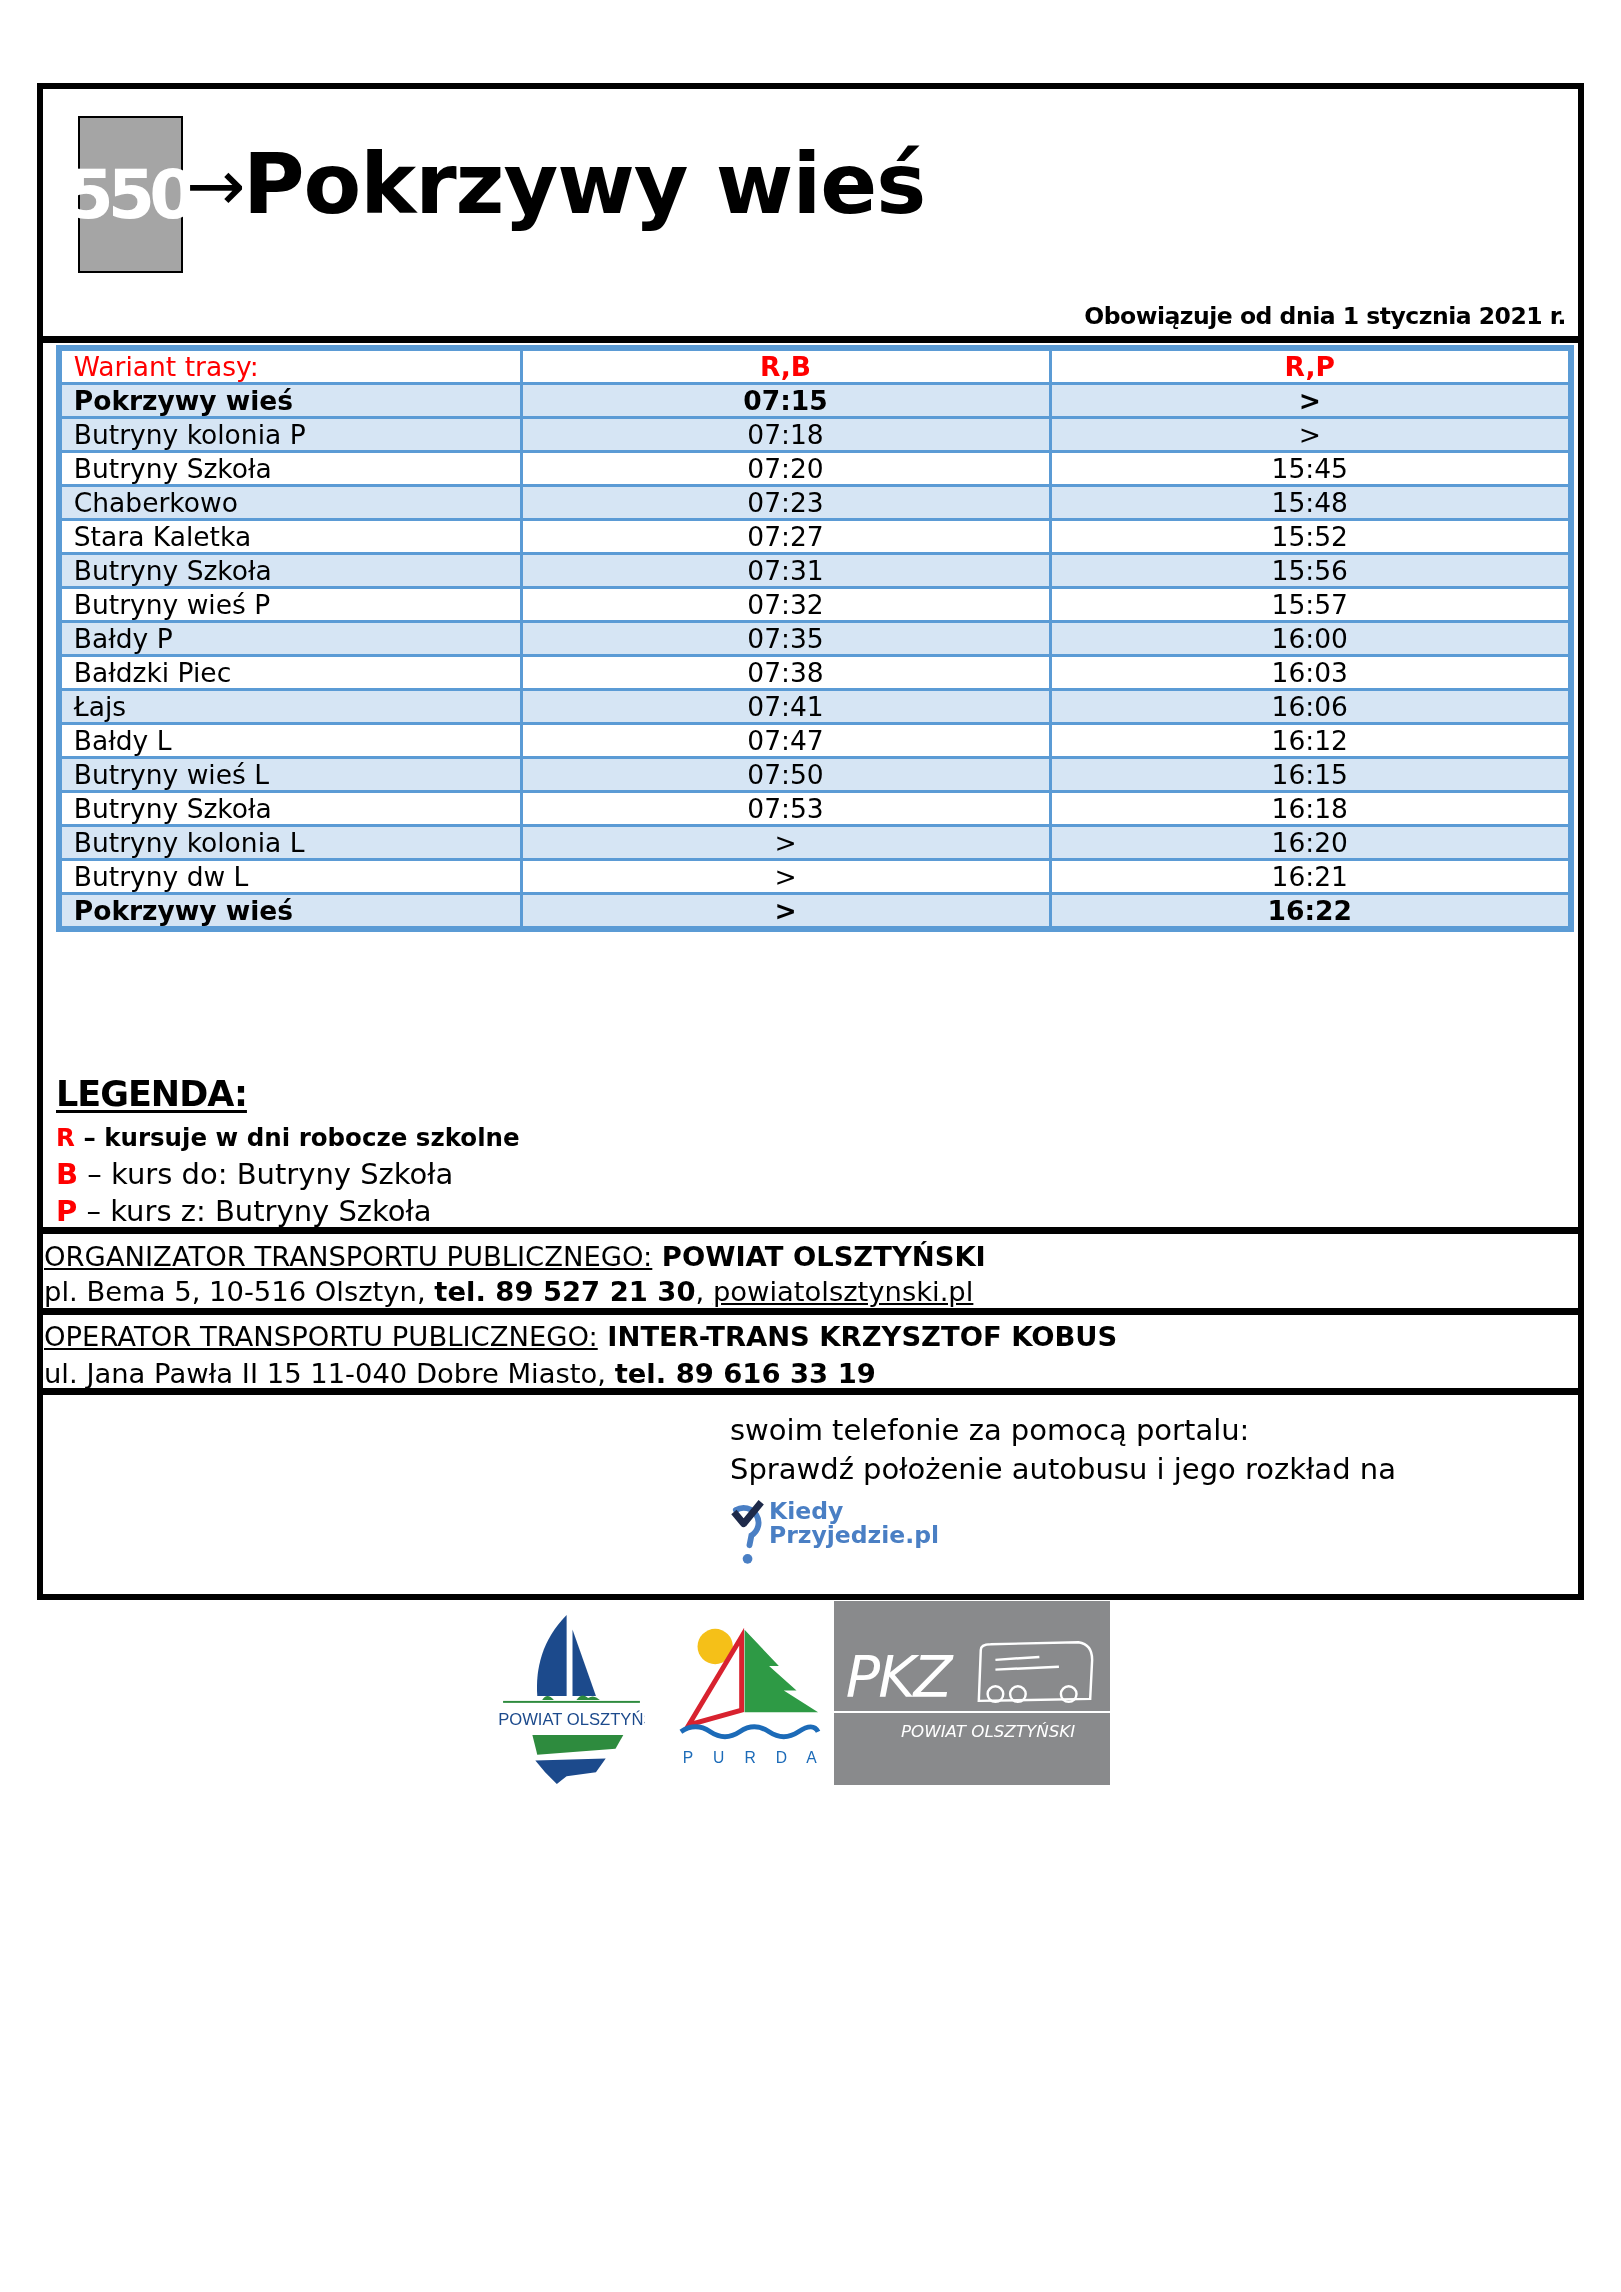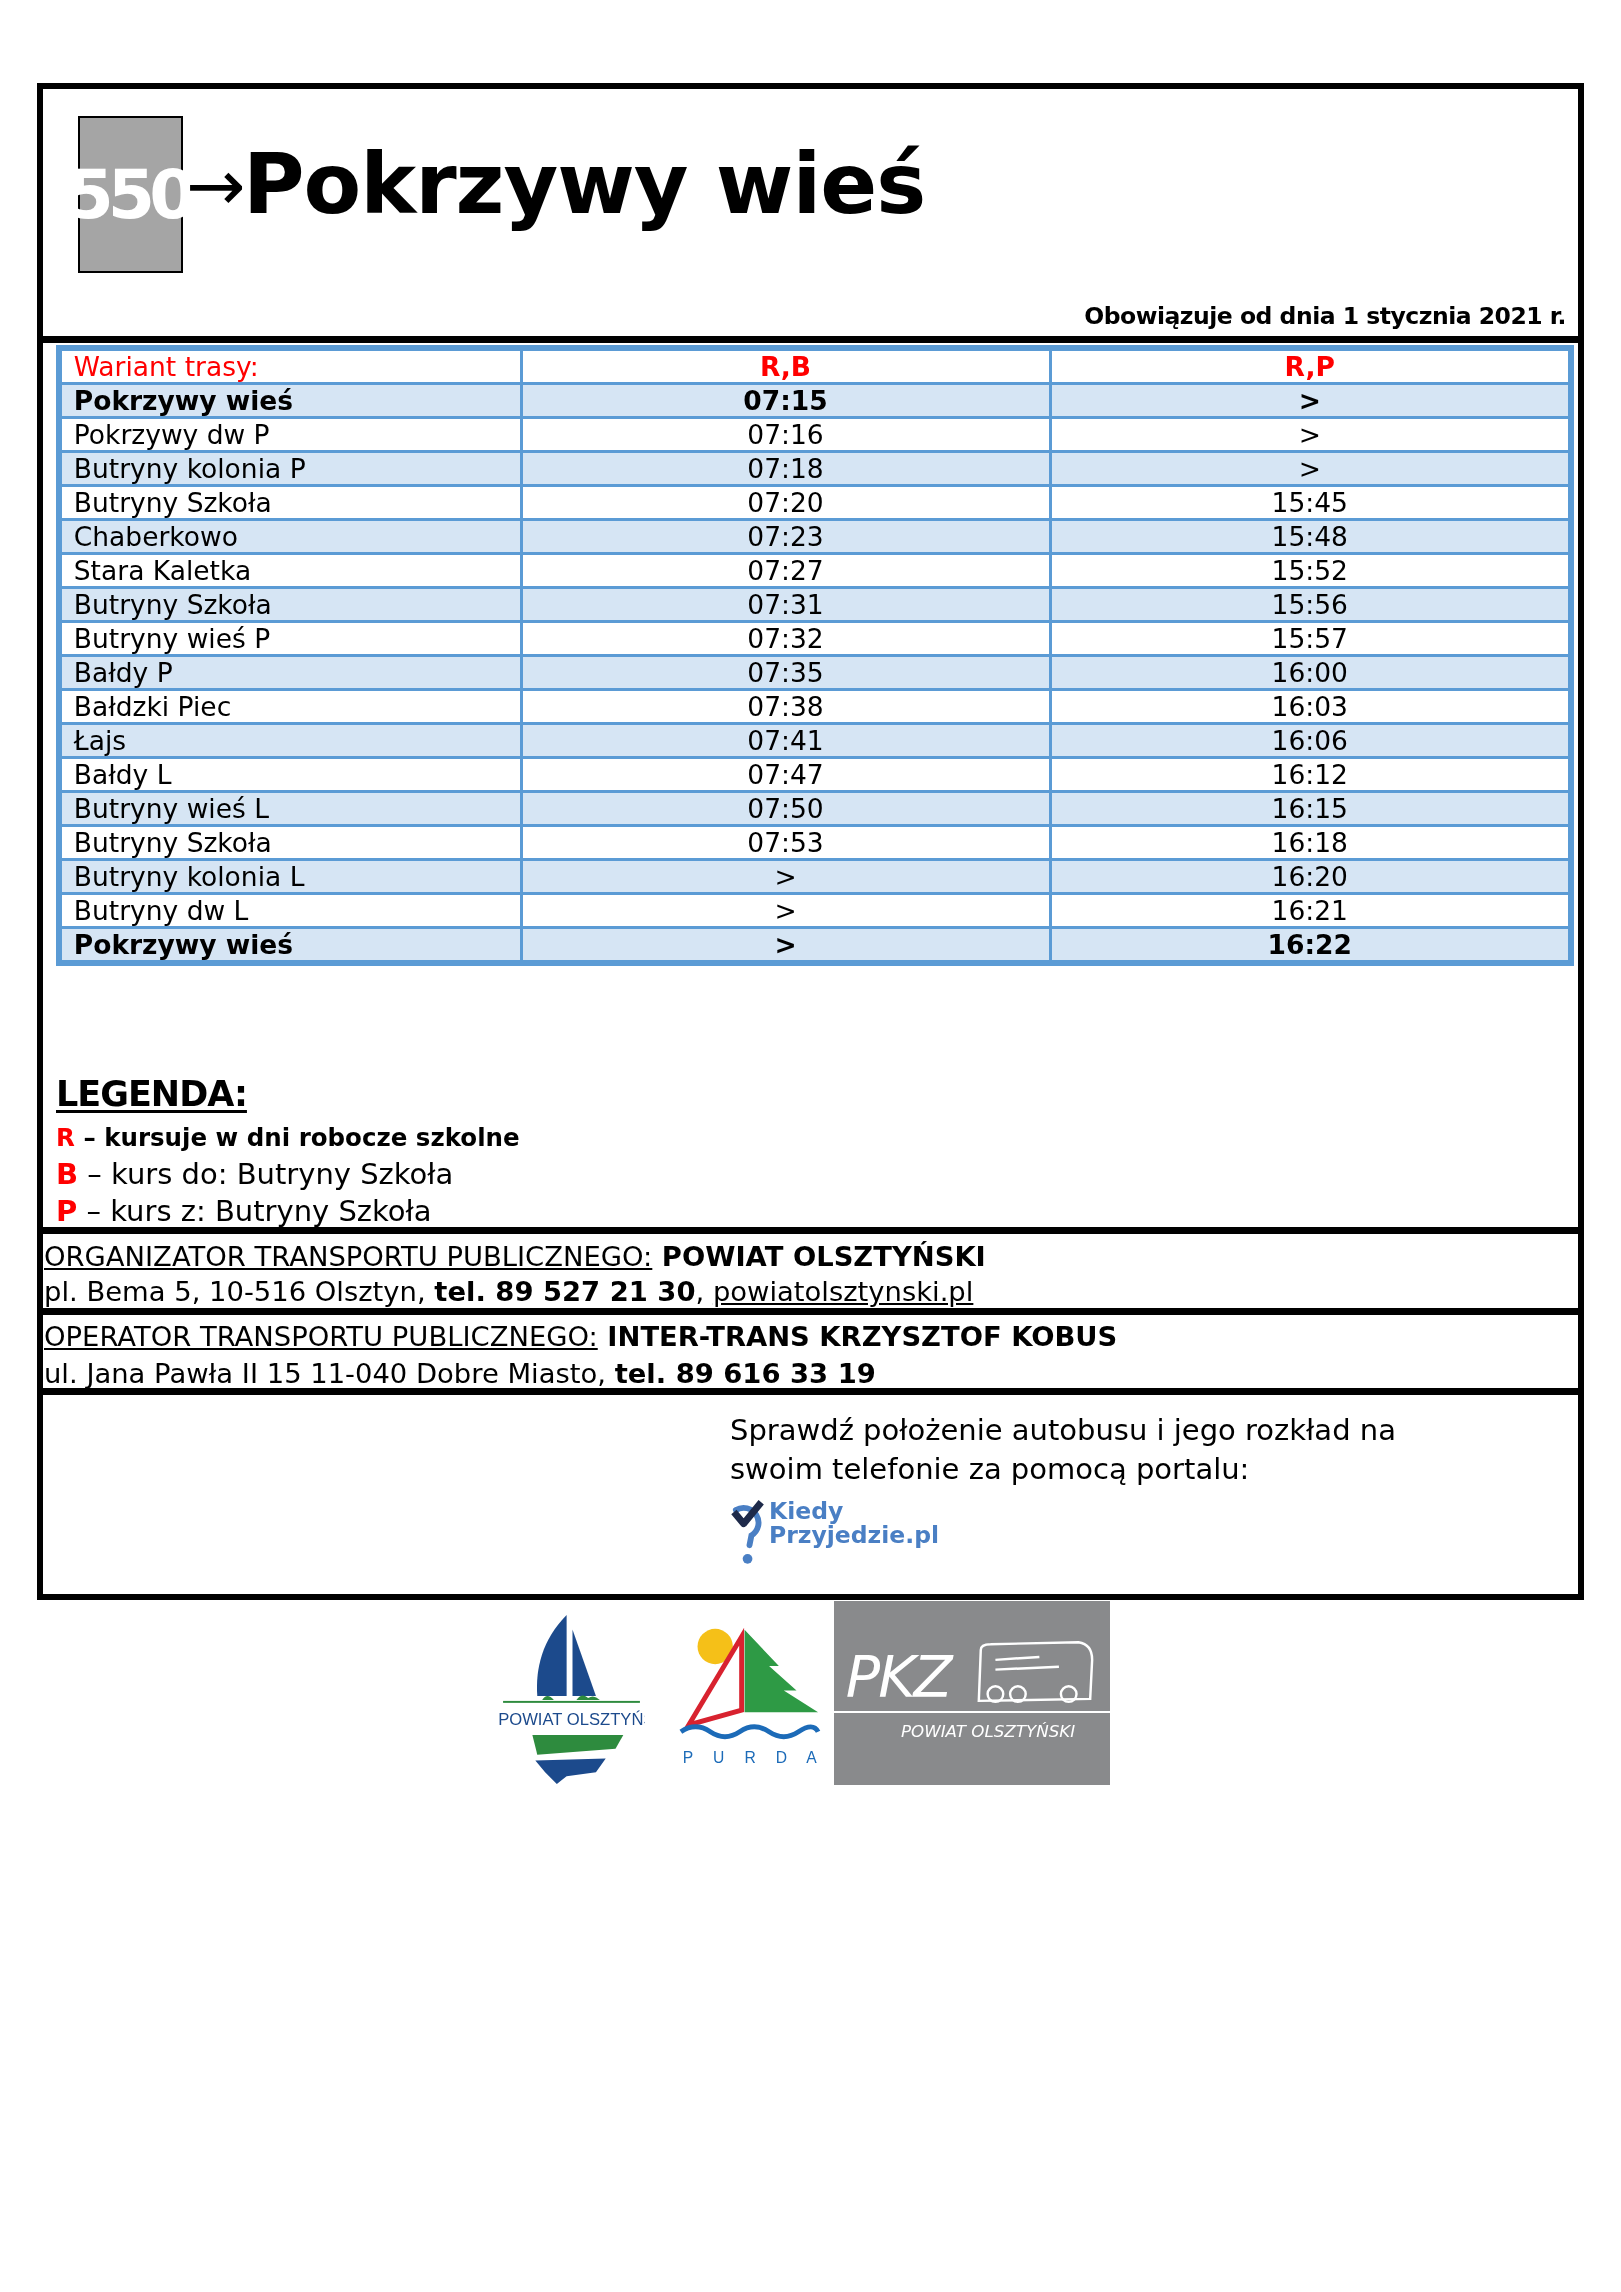--- a/index.html
+++ b/index.html
@@ -92,25 +92,20 @@
       <tr class="hdr">
         <td class="stop">Wariant trasy:</td>
         <td class="time">R,B</td>
         <td class="time">R,P</td>
       </tr>
     <tr class="alt bold">
           <td class="stop">Pokrzywy wieś</td>
           <td class="time">07:15</td>
           <td class="time">&gt;</td>
         </tr>
-        <tr>
-          <td class="stop">Pokrzywy dw P</td>
-          <td class="time">07:16</td>
-          <td class="time">&gt;</td>
-        </tr>
         <tr class="alt">
           <td class="stop">Butryny kolonia P</td>
           <td class="time">07:18</td>
           <td class="time">&gt;</td>
         </tr>
         <tr>
           <td class="stop">Butryny Szkoła</td>
           <td class="time">07:20</td>
           <td class="time">15:45</td>
         </tr>
@@ -202,22 +197,22 @@
 </div>
 
 <div class="info-block" style="top:1321px">
   <span class="u">OPERATOR TRANSPORTU PUBLICZNEGO:</span><span class="b"> INTER-TRANS KRZYSZTOF KOBUS</span>
 </div>
 <div class="info-block" style="top:1358px">
   <span>ul. Jana Pawła II 15 11-040 Dobre Miasto, </span><span class="b">tel. 89 616 33 19</span>
 </div>
 
 <div class="promo">
+  <div>swoim telefonie za pomocą portalu:</div>
   <div>Sprawdź położenie autobusu i jego rozkład na</div>
-  <div>swoim telefonie za pomocą portalu:</div>
 </div>
 <div class="kp-logo">
   <svg width="39" height="69" viewBox="0 0 40 70">
     <path d="M6 12 A14 14 0 1 1 22 38 L20 48" fill="none" stroke="#4a7fc4" stroke-width="6" stroke-linecap="round"></path>
     <path d="M4 14 L14 26 L32 4" fill="none" stroke="#1e2a4a" stroke-width="7" stroke-linejoin="round"></path>
     <circle cx="18" cy="62" r="5" fill="#4a7fc4"></circle>
   </svg>
   <div class="kp-text">
     <div>Kiedy</div>
     <div>Przyjedzie.pl</div>

